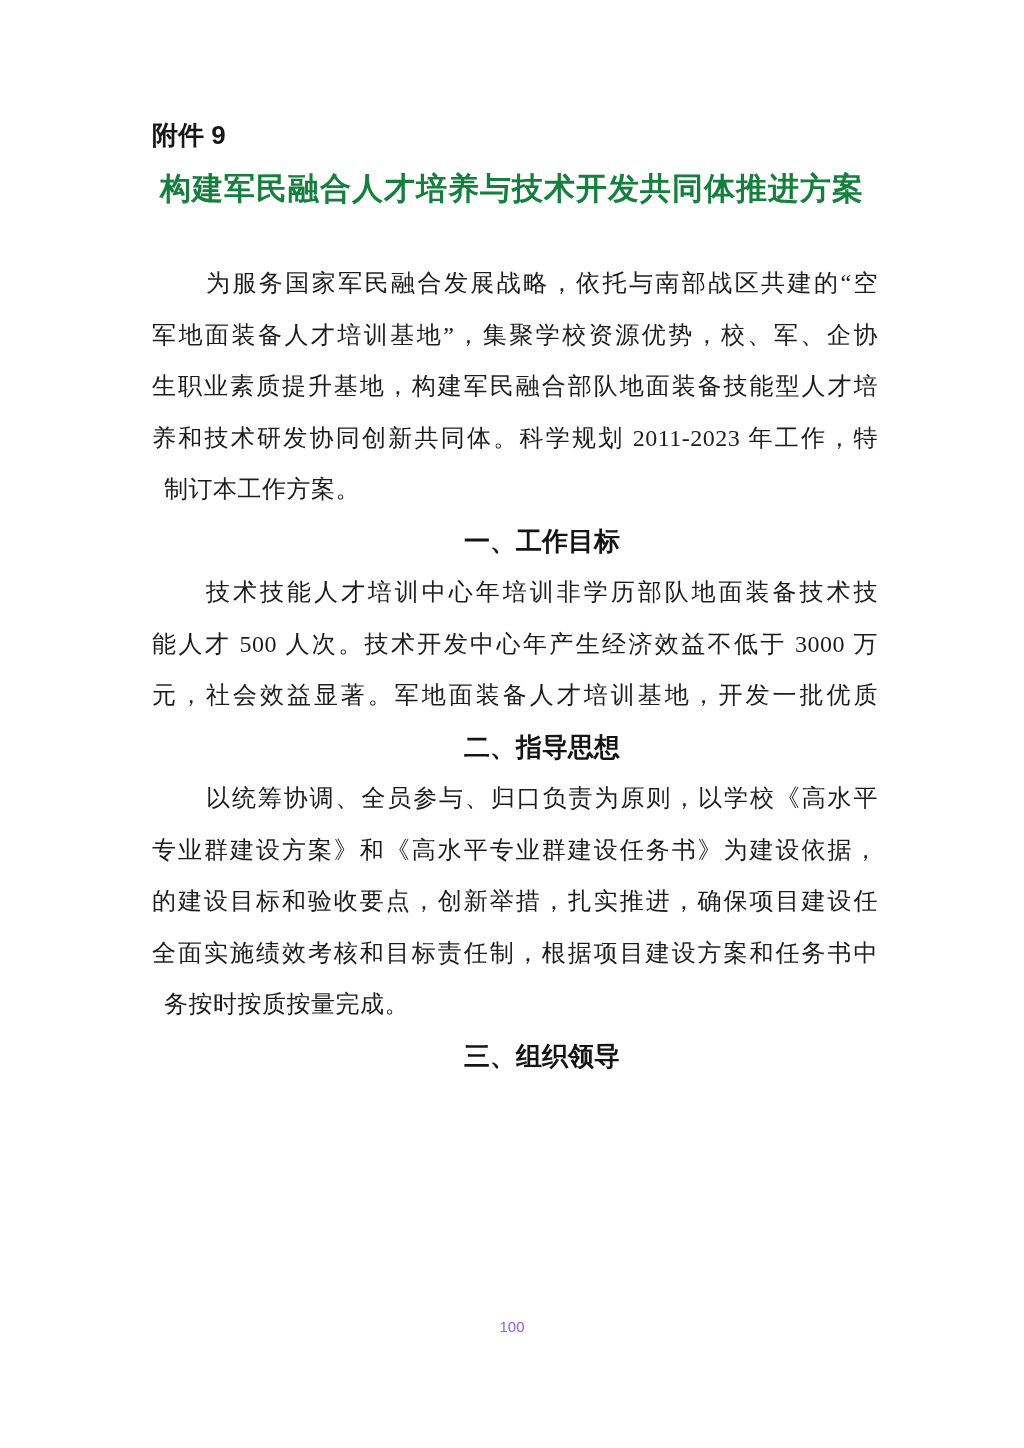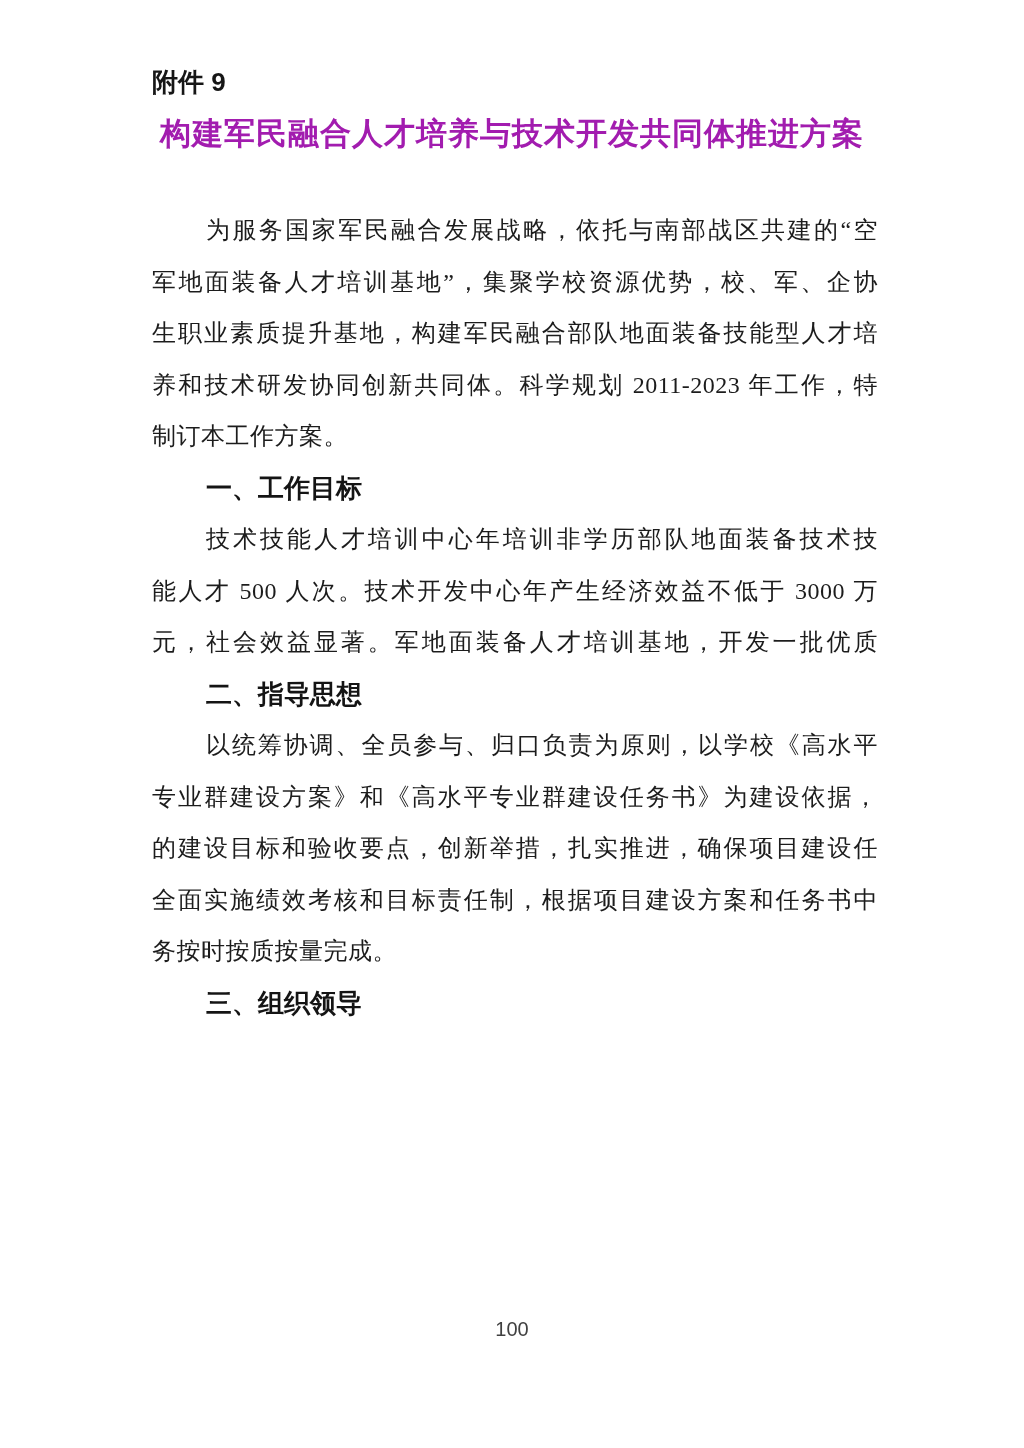--- a/index.html
+++ b/index.html
@@ -11,76 +11,77 @@
     position: relative;
     width: 1024px;
     height: 1448px;
     background: #ffffff;
     color: #1c1c1c;
     overflow: hidden;
     font-family: "Liberation Serif", "DejaVu Serif", serif;
   }
   .attachment-label {
     margin: 0;
-    padding: 67px 0 0 152px;
+    padding: 120px 0 0 152px;
     font-family: "Liberation Sans", "DejaVu Sans", sans-serif;
     font-weight: bold;
     font-size: 26px;
     line-height: 30px;
     color: #161616;
   }
   .doc-title {
     margin: 18px 40px 0 40px;
     text-align: center;
-    font-family: Liberation Mono, monospace;
+    font-family: Liberation Sans, sans-serif;
     font-weight: bold;
     font-size: 31px;
     line-height: 42px;
     letter-spacing: 1px;
-    color: #a21caf;
+    color: #15803d;
   }
   .doc-body {
     margin: 48px 146px 0 152px; 
     font-size: 24px;
     color: #1c1c1c;
   }
   .ln {
     line-height: 51.5px;
     height: 51.5px;
     text-align: justify;
     text-align-last: justify;
     letter-spacing: 0.5px;
     white-space: nowrap;
   }
   .ln.last {
     text-align: right;
     text-align-last: left;
+    margin-left: 12px;
   }
   .ln.first {
     text-indent: 54px;
   }
   .heading {
     line-height: 51.5px;
     height: 51.5px;
     text-indent: 54px;
     font-family: "Liberation Sans", "DejaVu Sans", sans-serif;
     font-weight: bold;
     font-size: 26px;
     color: #141414;
-    text-align: left;
+    text-align: center;
   }
   .page-footer {
     position: absolute;
     left: 0;
     top: 1318px;
     width: 100%;
     text-align: center;
     font-family: "Liberation Sans", "DejaVu Sans", sans-serif;
-    font-size: 20px;
-    color: #404040;
+    font-size: 15px;
+    color: #8b5cf6;
   }
 </style>
 </head>
 <body>
 
 <div class="page">
 
   <div class="attachment-label">附件 9</div>
 
   <div class="doc-title">构建军民融合人才培养与技术开发共同体推进方案</div>

